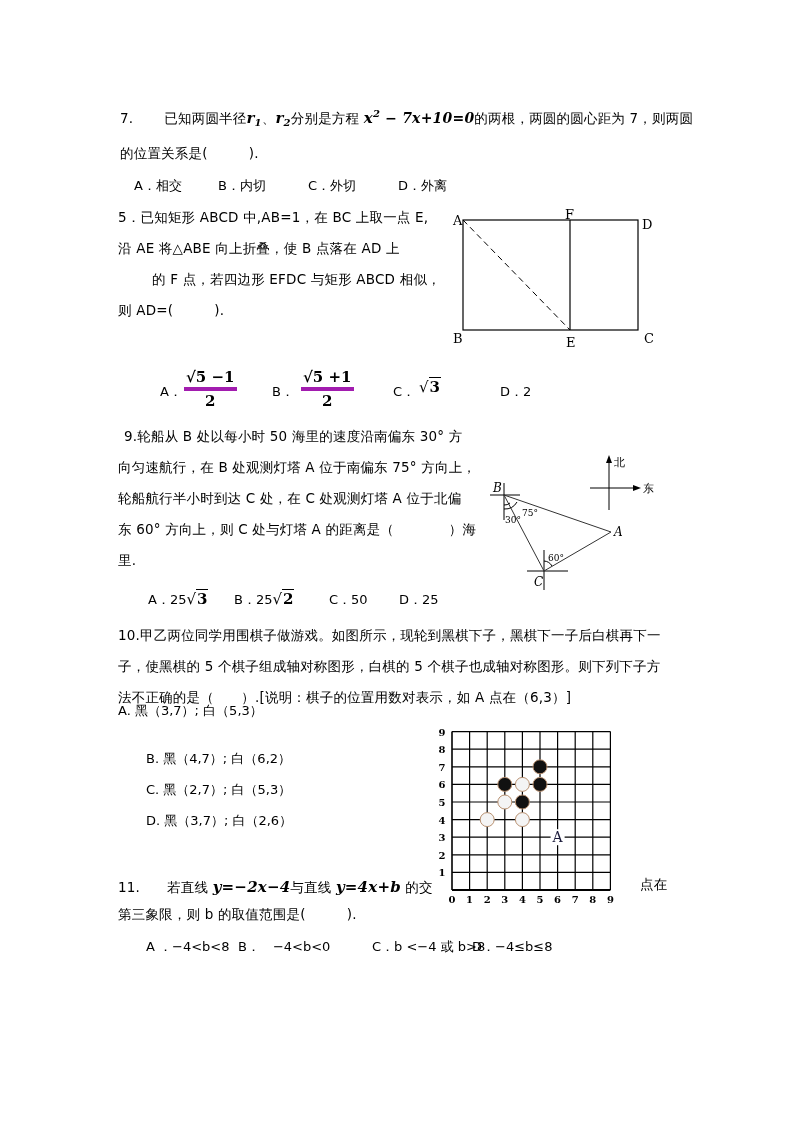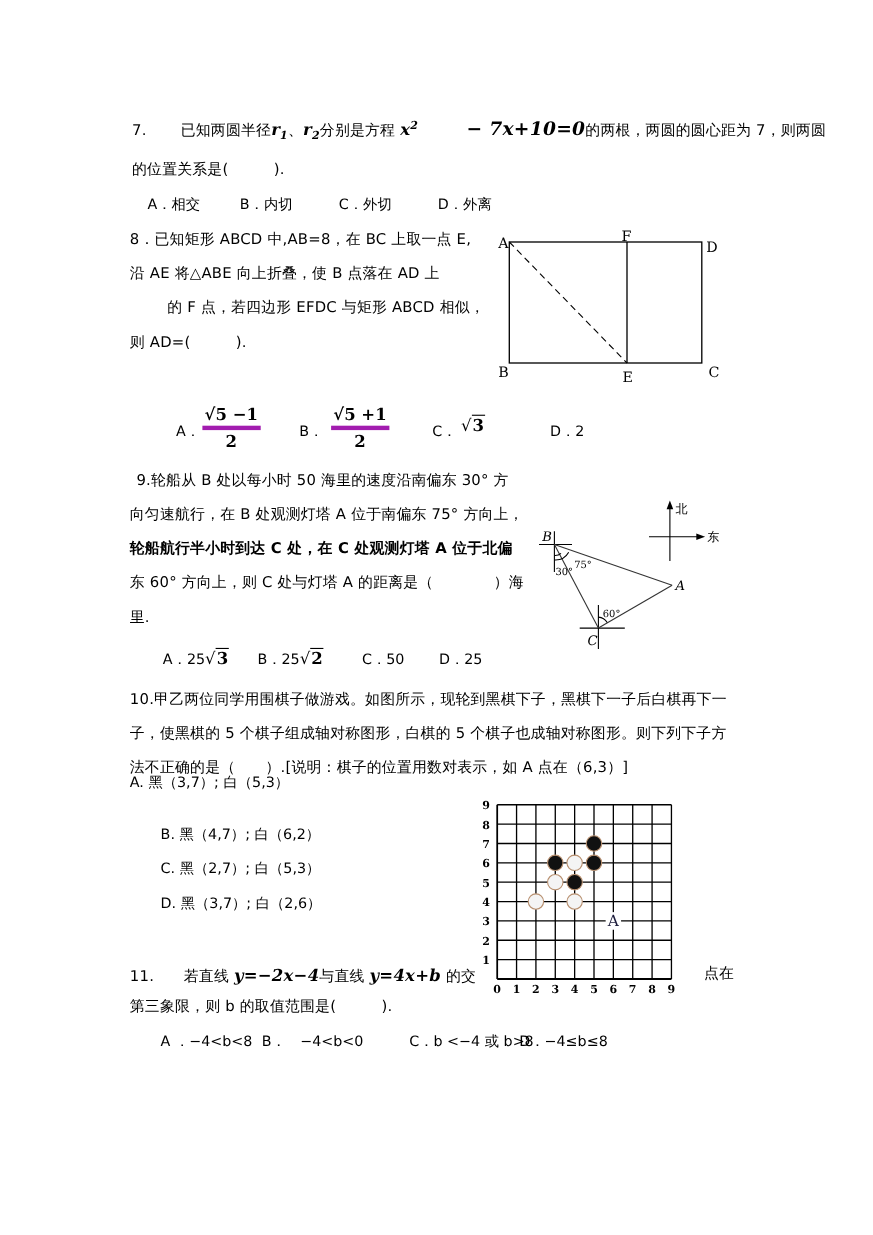--- a/index.html
+++ b/index.html
@@ -1,21 +1,21 @@
 <!DOCTYPE html>
 <html><head>
 <meta charset="utf-8">
 <style>
   html, body { margin: 0; padding: 0; background: #ffffff; }
   body { width: 794px; height: 1123px; position: relative; overflow: hidden;
          font-family: "DejaVu Sans", sans-serif; color: #000; font-size: 13px; }
   .abs { position: absolute; white-space: nowrap; }
   .line { font-size: 13.5px; letter-spacing: 0.2px; }
   .math { font-family: "DejaVu Serif", serif; font-weight: bold; font-style: italic; font-size: 15px; }
-  .mathup { font-family: "DejaVu Serif", serif; font-weight: bold; font-size: 17px; margin-left: 38px; }
+  .mathup { font-family: "DejaVu Serif", serif; font-weight: bold; font-size: 14px; }
   .sup { font-size: 10px; vertical-align: 6px; }
   .sub { font-size: 10px; vertical-align: -3px; }
   .opt { font-size: 13px; }
   .frac { display: inline-block; vertical-align: middle; text-align: center; font-family: "DejaVu Serif", serif; font-weight: bold; font-size: 15px; }
   .frac .num { display: block; border-bottom: 4px solid #a21caf; padding: 0 2px 1px; }
   .frac .den { display: block; padding-top: 1px; }
   .sqrt { font-family: "DejaVu Serif", serif; font-weight: bold; font-size: 15px; }
   .sqrt .rad { font-weight: normal; }
   .sqrt .over { border-top: 1px solid #000; padding: 0 1px; }
   svg text { font-family: "DejaVu Serif", serif; }
@@ -28,21 +28,21 @@
   <span style="display:inline-block;width:22px;"></span>
   <span>已知两圆半径</span><span class="math"><span>r</span><span class="sub">1</span></span><span>、</span><span class="math"><span>r</span><span class="sub">2</span></span><span>分别是方程</span>
   <span class="math"><span>x</span><span class="sup">2</span><span class="mathup"> − 7x+10=0</span></span><span>的两根，两圆的圆心距为 7，则两圆</span>
 </div>
 <div class="abs line" style="left:120px; top:145px;">的位置关系是(　　　).</div>
 <div class="abs opt" style="left:134px; top:177px;">A．相交</div>
 <div class="abs opt" style="left:218px; top:177px;">B．内切</div>
 <div class="abs opt" style="left:308px; top:177px;">C．外切</div>
 <div class="abs opt" style="left:398px; top:177px;">D．外离</div>
 
-<div class="abs line" style="left:118px; top:209px;">8．已知矩形 ABCD 中,AB=8，在 BC 上取一点 E,</div>
+<div class="abs line" style="left:118px; top:209px;">5．已知矩形 ABCD 中,AB=1，在 BC 上取一点 E,</div>
 <div class="abs line" style="left:118px; top:240px;">沿 AE 将△ABE 向上折叠，使 B 点落在 AD 上</div>
 <div class="abs line" style="left:118px; top:271px;padding-left:34px;">的 F 点，若四边形 EFDC 与矩形 ABCD 相似，</div>
 <div class="abs line" style="left:118px; top:302px;text-align:right;">则 AD=(　　　).</div>
 
 <svg class="abs" style="left:440px; top:200px;" width="230" height="160">
   <rect x="23" y="20" width="175" height="110" fill="none" stroke="#000" stroke-width="1.2"></rect>
   <line x1="130" y1="20" x2="130" y2="130" stroke="#000" stroke-width="1.2"></line>
   <line x1="23" y1="20" x2="130" y2="130" stroke="#000" stroke-width="1" stroke-dasharray="6,4"></line>
   <text x="13" y="25" font-size="13">A</text>
   <text x="125" y="19" font-size="13">F</text>
@@ -59,21 +59,21 @@
 <div class="abs opt" style="left:272px; top:383px;">B．</div>
 <div class="abs" style="left:301px; top:368px;">
   <span class="frac"><span class="num">√5 +1</span><span class="den">2</span></span>
 </div>
 <div class="abs opt" style="left:393px; top:383px;">C．</div>
 <div class="abs sqrt" style="left:419px; top:378px;"><span class="rad">√</span><span class="over">3</span></div>
 <div class="abs opt" style="left:500px; top:383px;">D．2</div>
 
 <div class="abs line" style="left:124px; top:428px;">9.轮船从 B 处以每小时 50 海里的速度沿南偏东 30° 方</div>
 <div class="abs line" style="left:118px; top:459px;">向匀速航行，在 B 处观测灯塔 A 位于南偏东 75° 方向上，</div>
-<div class="abs line" style="left:118px; top:490px;font-weight:bold;">轮船航行半小时到达 C 处，在 C 处观测灯塔 A 位于北偏</div>
+<div class="abs line" style="left:118px; top:490px;">轮船航行半小时到达 C 处，在 C 处观测灯塔 A 位于北偏</div>
 <div class="abs line" style="left:118px; top:521px;">东 60° 方向上，则 C 处与灯塔 A 的距离是（　　　　）海</div>
 <div class="abs line" style="left:118px; top:552px;">里.</div>
 
 <svg class="abs" style="left:480px; top:450px;" width="180" height="145">
 
   <line x1="129" y1="10" x2="129" y2="60" stroke="#000" stroke-width="1"></line>
   <polygon points="129,5 126,13 132,13" fill="#000"></polygon>
   <line x1="110" y1="38" x2="155" y2="38" stroke="#000" stroke-width="1"></line>
   <polygon points="161,38 153,35 153,41" fill="#000"></polygon>
   <text x="134" y="16" font-size="11" font-family="DejaVu Sans, sans-serif">北</text>

